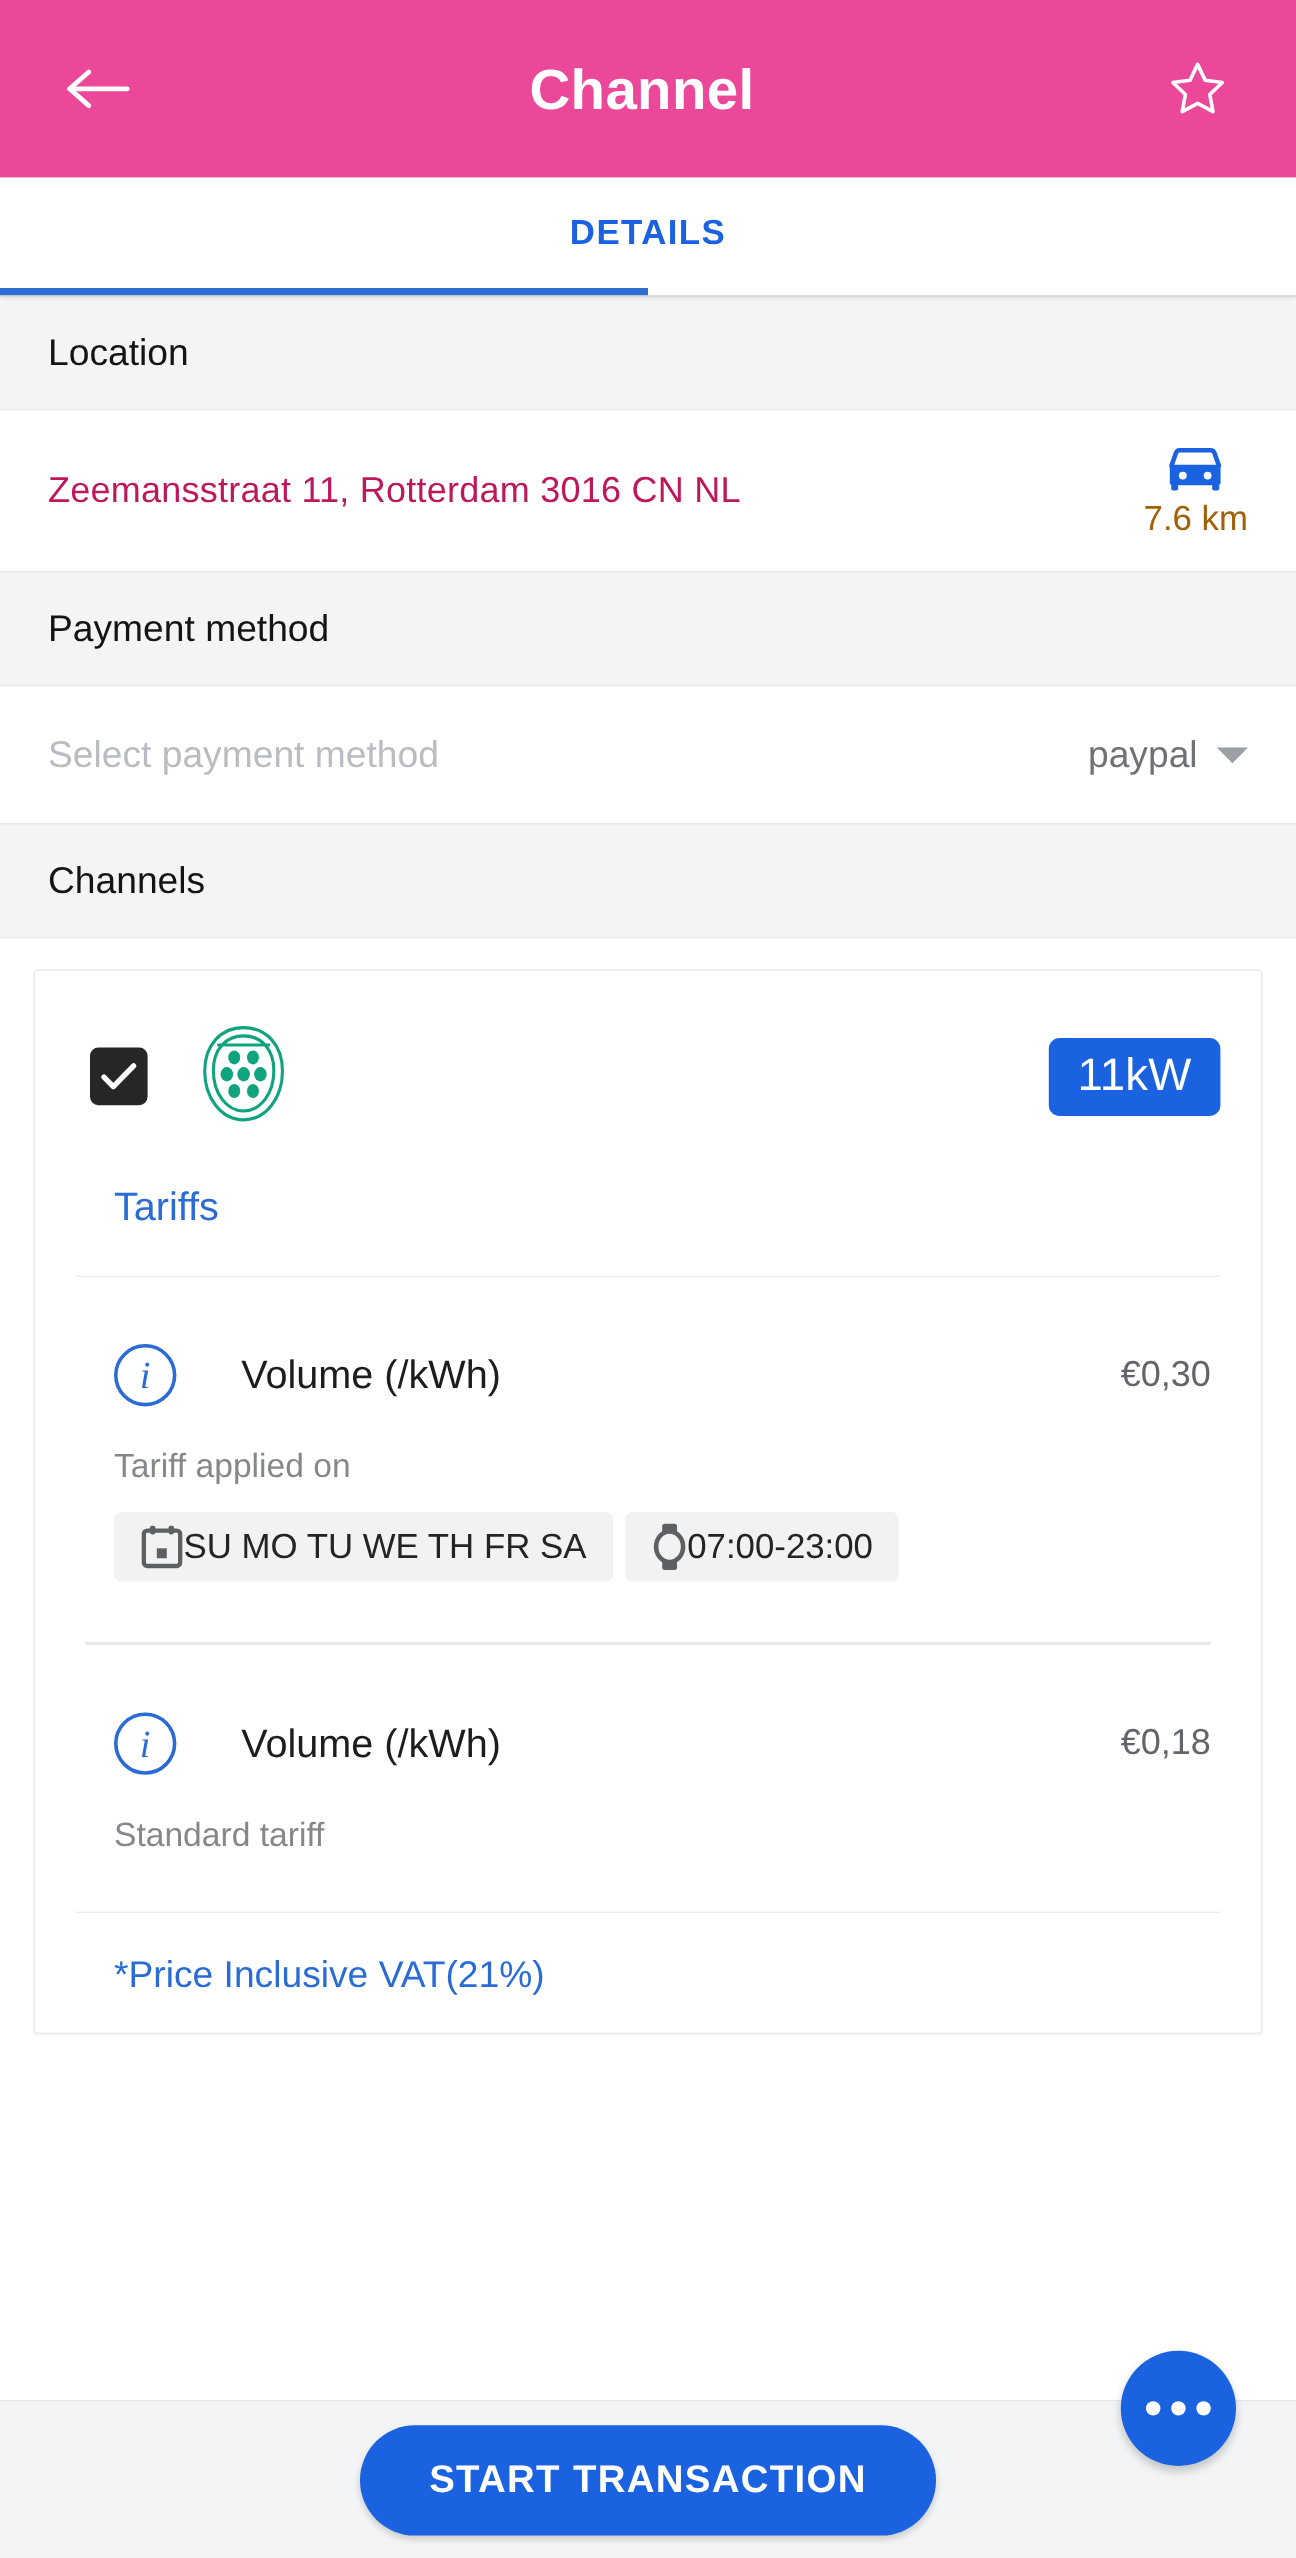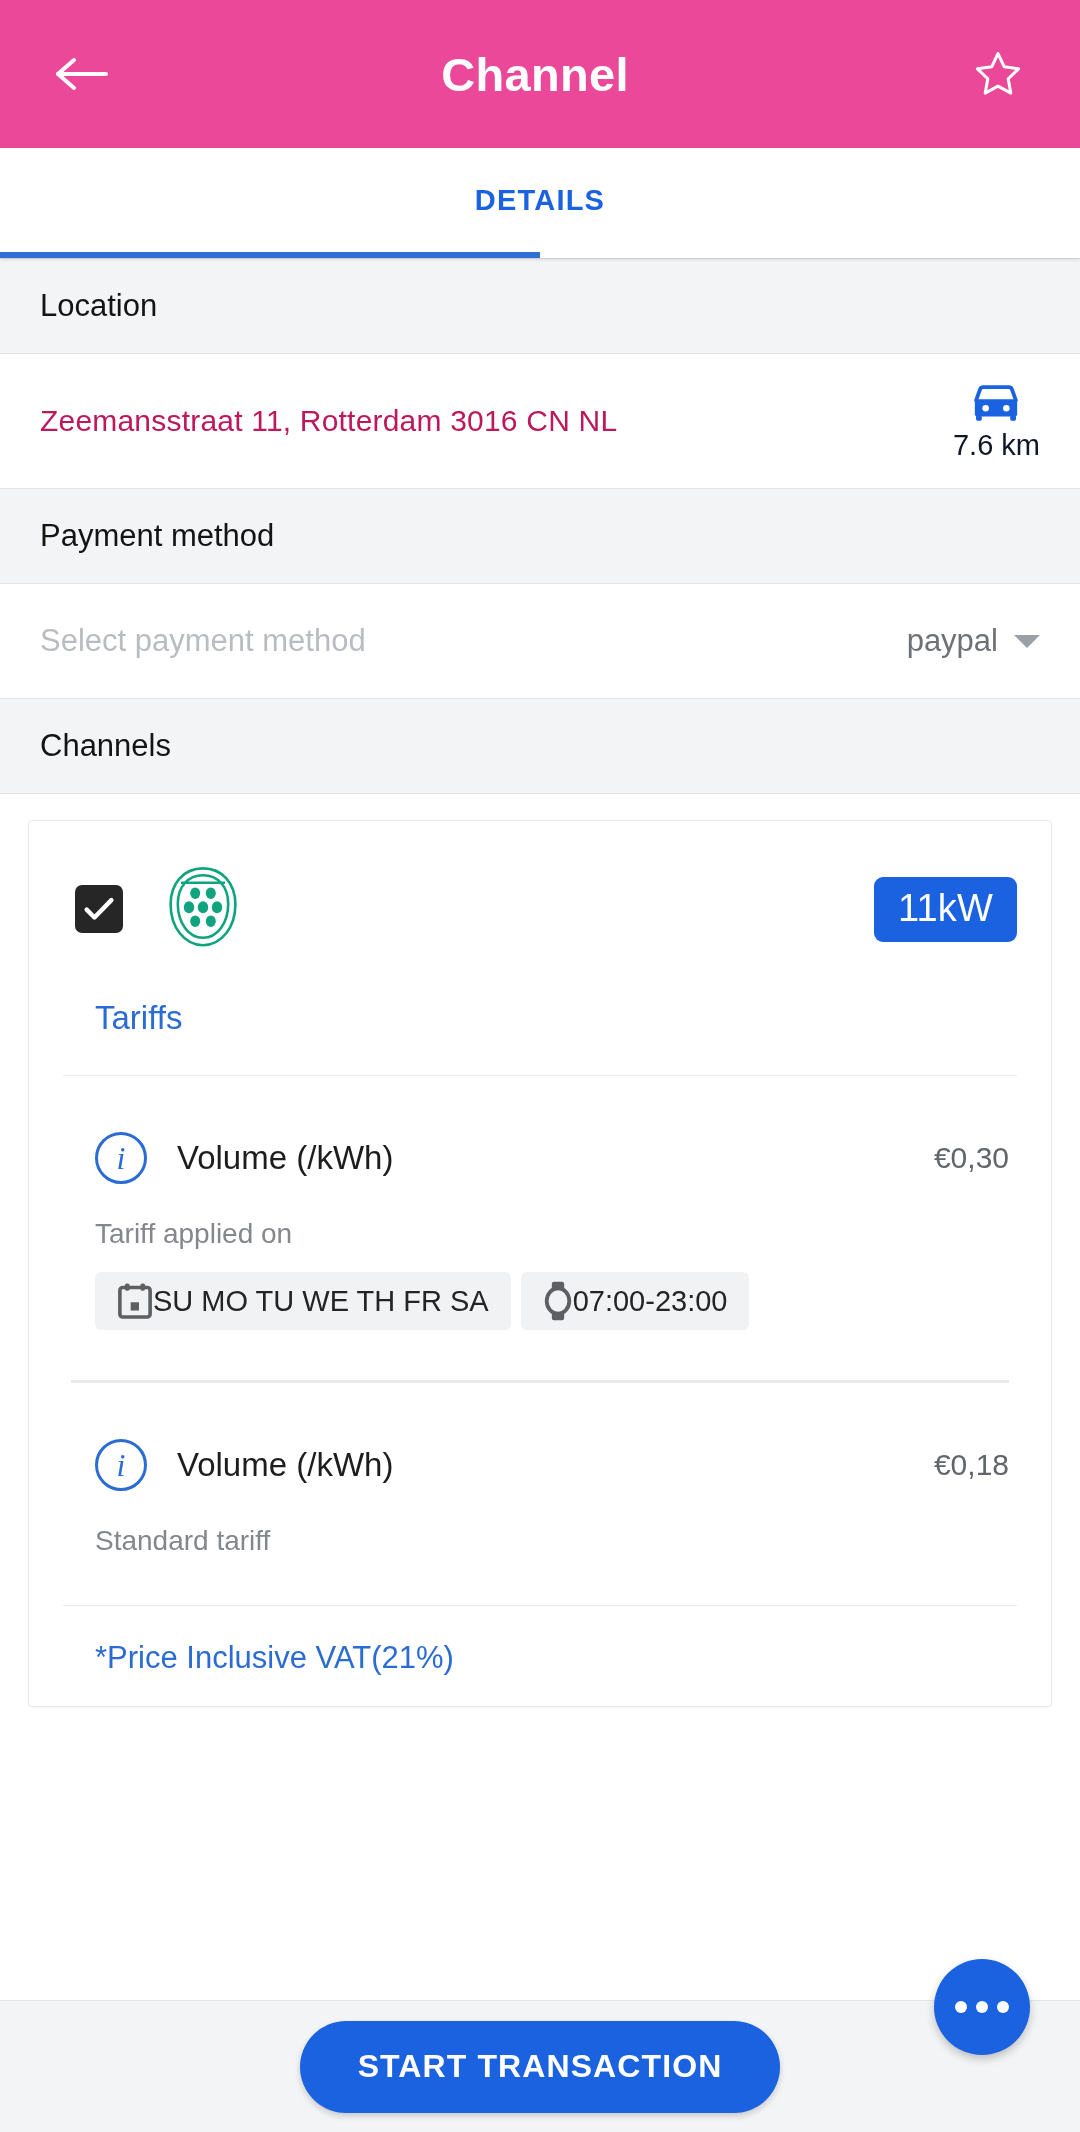--- a/index.html
+++ b/index.html
@@ -43,21 +43,21 @@
     margin-left: -10px;
   }
   .appbar-star {
     width: 72px; height: 72px;
     display: flex; align-items: center; justify-content: center;
     cursor: pointer;
   }
 
   
   .tabbar {
-    height: 110px;
+    height: 98px;
     background: #ffffff;
     display: flex;
     position: relative;
     flex: 0 0 auto;
     box-shadow: 0 2px 3px rgba(0,0,0,0.10);
     z-index: 4;
   }
   .tab {
     flex: 1 1 50%;
     display: flex;
@@ -112,21 +112,21 @@
     text-align: right;
   }
   .addr-right {
     display: flex;
     flex-direction: column;
     align-items: center;
     gap: 6px;
   }
   .addr-km {
     font-size: 29px;
-    color: #0f172a;
+    color: #a16207;
   }
 
   .pay-row { height: 114px; }
   .pay-placeholder {
     font-size: 31px;
     color: #b9bcc0;
   }
   .pay-value-wrap {
     display: flex;
     align-items: center;
@@ -196,21 +196,21 @@
     border-radius: 50%;
     display: flex; align-items: center; justify-content: center;
     color: #2b6cd4;
     font-size: 32px;
     font-family: "Liberation Serif", serif;
     font-style: italic;
     flex: 0 0 auto;
     cursor: pointer;
   }
   .tariff-name {
-    margin-left: 30px;
+    margin-left: 54px;
     font-size: 33px;
     color: #1d1d1d;
   }
   .tariff-price {
     margin-left: auto;
     font-size: 30px;
     color: #62666a;
   }
   .tariff-sub {
     font-size: 28px;

